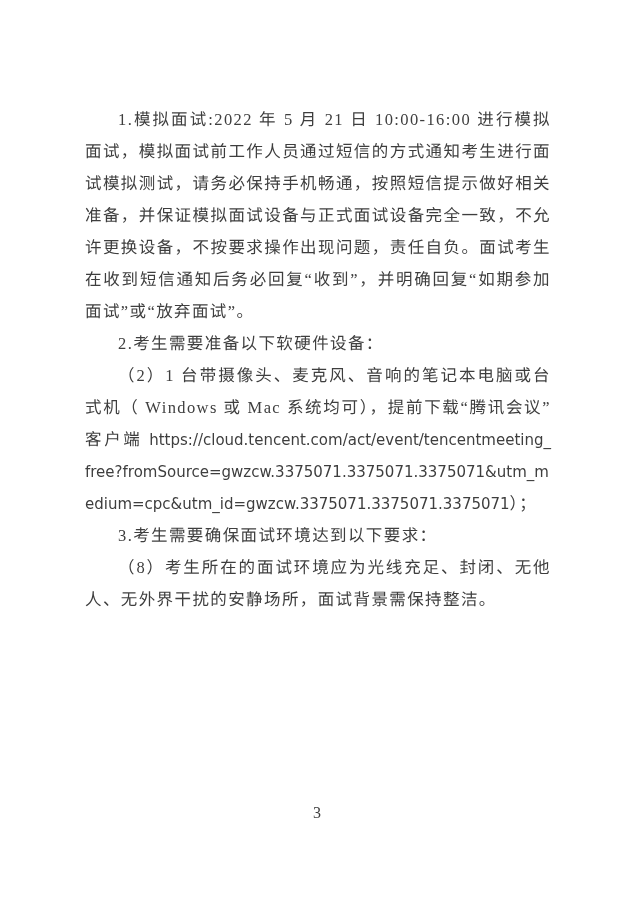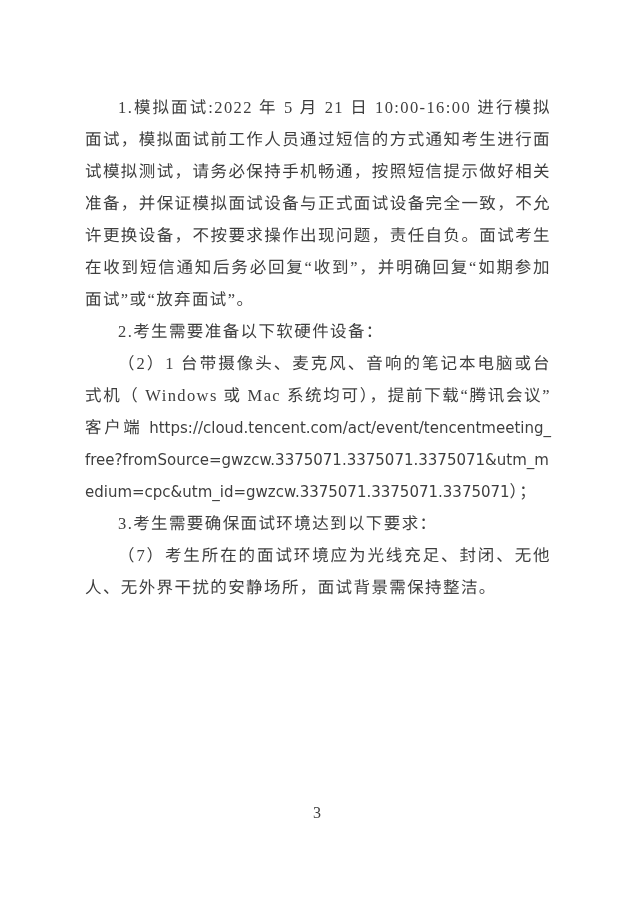--- a/index.html
+++ b/index.html
@@ -12,21 +12,21 @@
     position: relative;
     width: 634px;
     height: 897px;
     background: #ffffff;
     overflow: hidden;
     font-family: "Liberation Serif", "DejaVu Serif", serif;
   }
   .content {
     position: absolute;
     left: 85px;
-    top: 92px;
+    top: 104px;
     width: 466px;
   }
   .content p {
     margin: 0;
     padding: 0;
     color: #3e3e3e;
     font-size: 16.5px;
     line-height: 32px;
     letter-spacing: 1.4px;
     text-align: justify;
@@ -53,16 +53,16 @@
 </style>
 </head>
 <body>
 
 <div class="page">
   <div class="content">
     <p>1.模拟面试:2022 年 5 月 21 日 10:00-16:00 进行模拟面试，模拟面试前工作人员通过短信的方式通知考生进行面试模拟测试，请务必保持手机畅通，按照短信提示做好相关准备，并保证模拟面试设备与正式面试设备完全一致，不允许更换设备，不按要求操作出现问题，责任自负。面试考生在收到短信通知后务必回复“收到”，并明确回复“如期参加面试”或“放弃面试”。</p>
     <p>2.考生需要准备以下软硬件设备：</p>
     <p><span>（2）1 台带摄像头、麦克风、音响的笔记本电脑或台式机（ Windows 或 Mac 系统均可），提前下载“腾讯会议”客户端 </span><span class="url-text">https://cloud.tencent.com/act/event/tencentmeeting_free?fromSource=gwzcw.3375071.3375071.3375071&amp;utm_medium=cpc&amp;utm_id=gwzcw.3375071.3375071.3375071</span><span>）；</span></p>
     <p>3.考生需要确保面试环境达到以下要求：</p>
-    <p>（7）考生所在的面试环境应为光线充足、封闭、无他人、无外界干扰的安静场所，面试背景需保持整洁。</p>
+    <p>（8）考生所在的面试环境应为光线充足、封闭、无他人、无外界干扰的安静场所，面试背景需保持整洁。</p>
   </div>
   <div class="page-footer">3</div>
 </div>
 
 </body></html>

